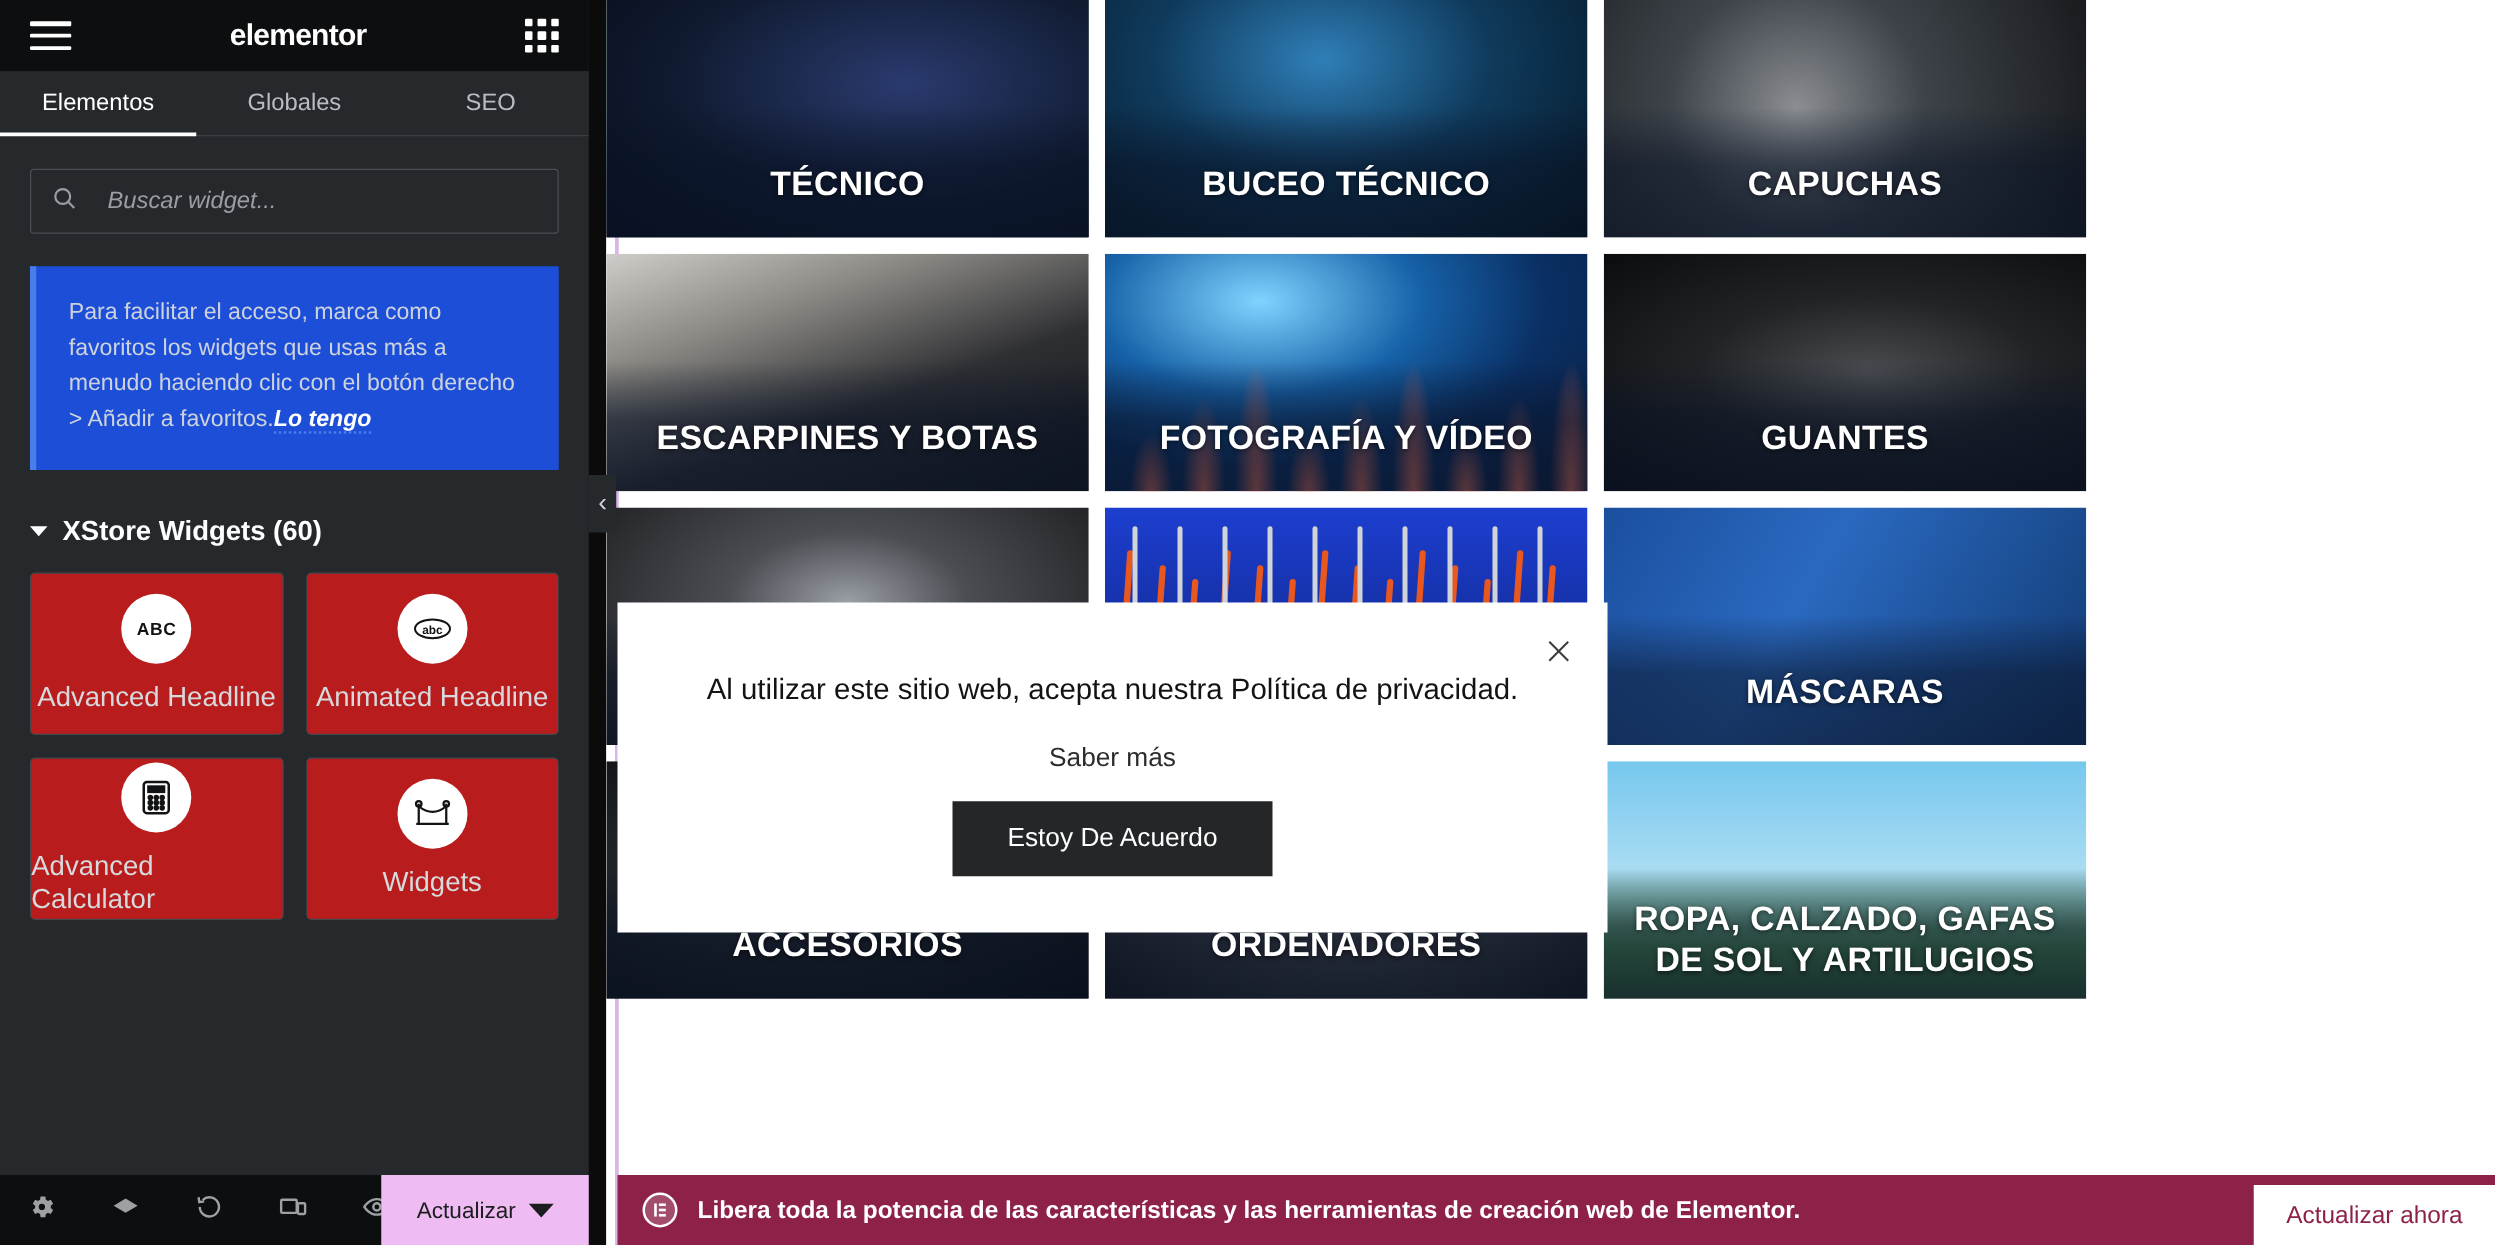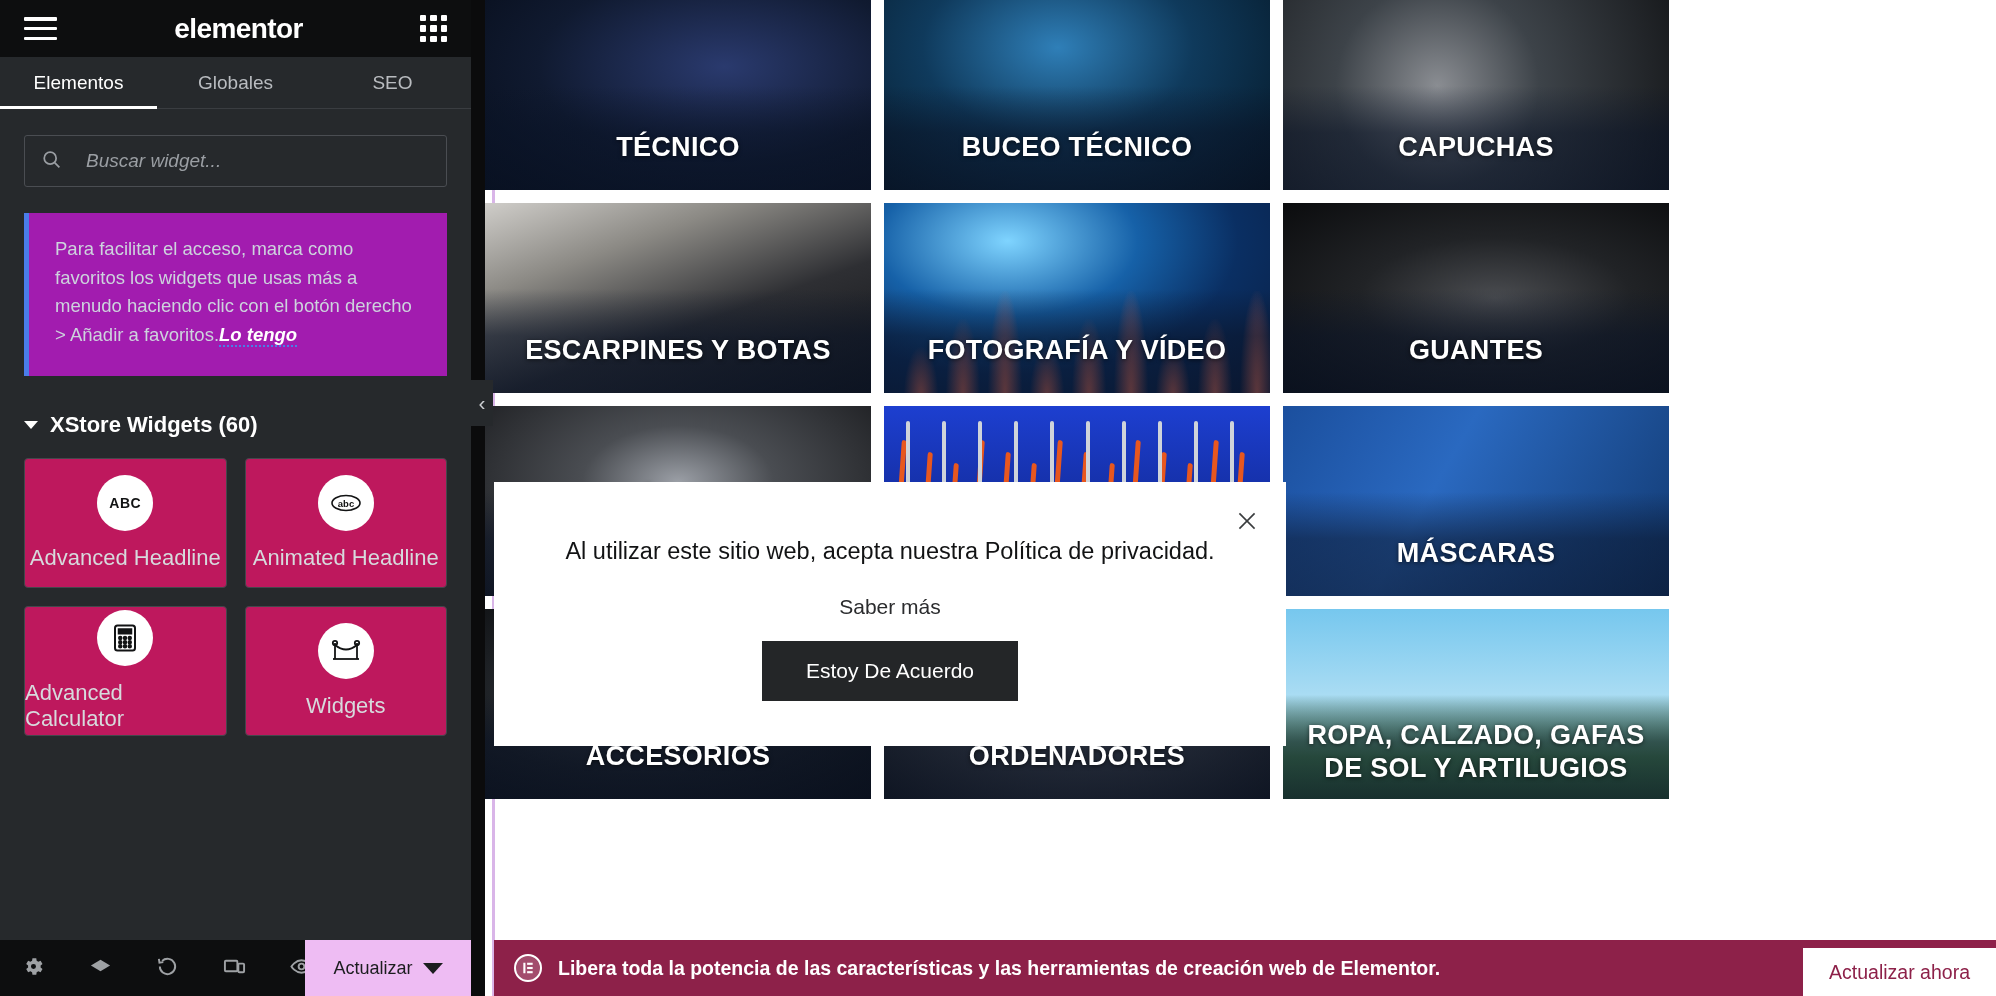--- a/index.html
+++ b/index.html
@@ -69,21 +69,21 @@
   
   #panel { position:absolute; left:0; top:0; width:471px; height:996px;
            background:#26292c; display:flex; flex-direction:column; }
 
   .panel-header { height:57px; background:#0d0e0f; display:flex;
                   align-items:center; justify-content:space-between;
                   padding:0 24px; flex:0 0 auto; }
   .hamburger { width:33px; height:23px; display:flex; flex-direction:column;
                justify-content:space-between; cursor:pointer; }
   .hamburger span { display:block; height:3.5px; background:#fff; border-radius:1px; }
-  .brand { color:#fff; font-size:28px; font-weight:bold; letter-spacing:-0.6px; }
+  .brand { color:#fff; font-size:24px; font-weight:bold; letter-spacing:-0.6px; }
   .apps-grid { width:27px; height:27px; display:grid;
                grid-template-columns:repeat(3,1fr); grid-template-rows:repeat(3,1fr);
                gap:4px; cursor:pointer; }
   .apps-grid i { display:block; background:#fff; border-radius:1px; }
 
   .panel-tabs { height:52px; background:#26292c; display:flex; flex:0 0 auto;
                 border-bottom:1px solid #3a3d41; }
   .ptab { flex:1; display:flex; align-items:center; justify-content:center;
           color:#b9bcc0; font-size:19px; cursor:pointer; position:relative; }
   .ptab.active { color:#ffffff; }
@@ -94,37 +94,37 @@
 
   .search-box { margin-top:26px; height:52px; border:1px solid #4a4d52;
                 border-radius:3px; display:flex; align-items:center;
                 padding:0 16px; gap:24px; background:#26292c; cursor:text; }
   .search-box svg { flex:0 0 auto; }
   .search-box input { flex:1; background:transparent; border:0; outline:0;
                       color:#e8eaec; font-size:19px; font-style:italic;
                       font-family:"Liberation Sans", sans-serif; }
   .search-box input::placeholder { color:#9a9ea3; font-style:italic; }
 
-  .notice { margin-top:26px; background:#a21caf; border-left:5px solid #4a7dea;
+  .notice { margin-top:26px; background:#1d4ed8; border-left:5px solid #4a7dea;
             padding:22px 22px 26px 26px; }
   .notice p { color:#cdd3dd; font-size:18.5px; line-height:1.55; }
   .notice .gotit { color:#ffffff; font-weight:bold; font-style:italic;
                    border-bottom:2px dotted #4a7dea; cursor:pointer; }
 
   .cat-head { margin-top:36px; display:flex; align-items:center; gap:12px;
               cursor:pointer; }
   .cat-caret { width:0; height:0; border-left:7px solid transparent;
                border-right:7px solid transparent; border-top:8px solid #ffffff; }
   .cat-title { color:#ffffff; font-size:22px; font-weight:bold; }
 
   .wgrid { margin-top:20px; display:grid; grid-template-columns:1fr 1fr;
            gap:18px; }
   .wcard { border:1px solid #44474c; border-radius:4px; height:130px;
            display:flex; flex-direction:column; align-items:center;
-           justify-content:center; gap:14px; cursor:pointer; background:#be185d; }
+           justify-content:center; gap:14px; cursor:pointer; background:#b91c1c; }
   .wicon { width:56px; height:56px; border-radius:50%; background:#ffffff;
            display:flex; align-items:center; justify-content:center;
            color:#121314; font-size:15px; font-weight:600; }
   .wlabel { color:#d7dadd; font-size:22px; }
 
   
   #panel-bottom { position:absolute; left:0; bottom:0; width:471px; height:56px;
                   background:#0d0e0f; display:flex; align-items:center;
                   padding:0 22px; gap:44px; z-index:40; }
   #panel-bottom .tbi { color:#b8bbbf; opacity:.85; cursor:pointer; }

